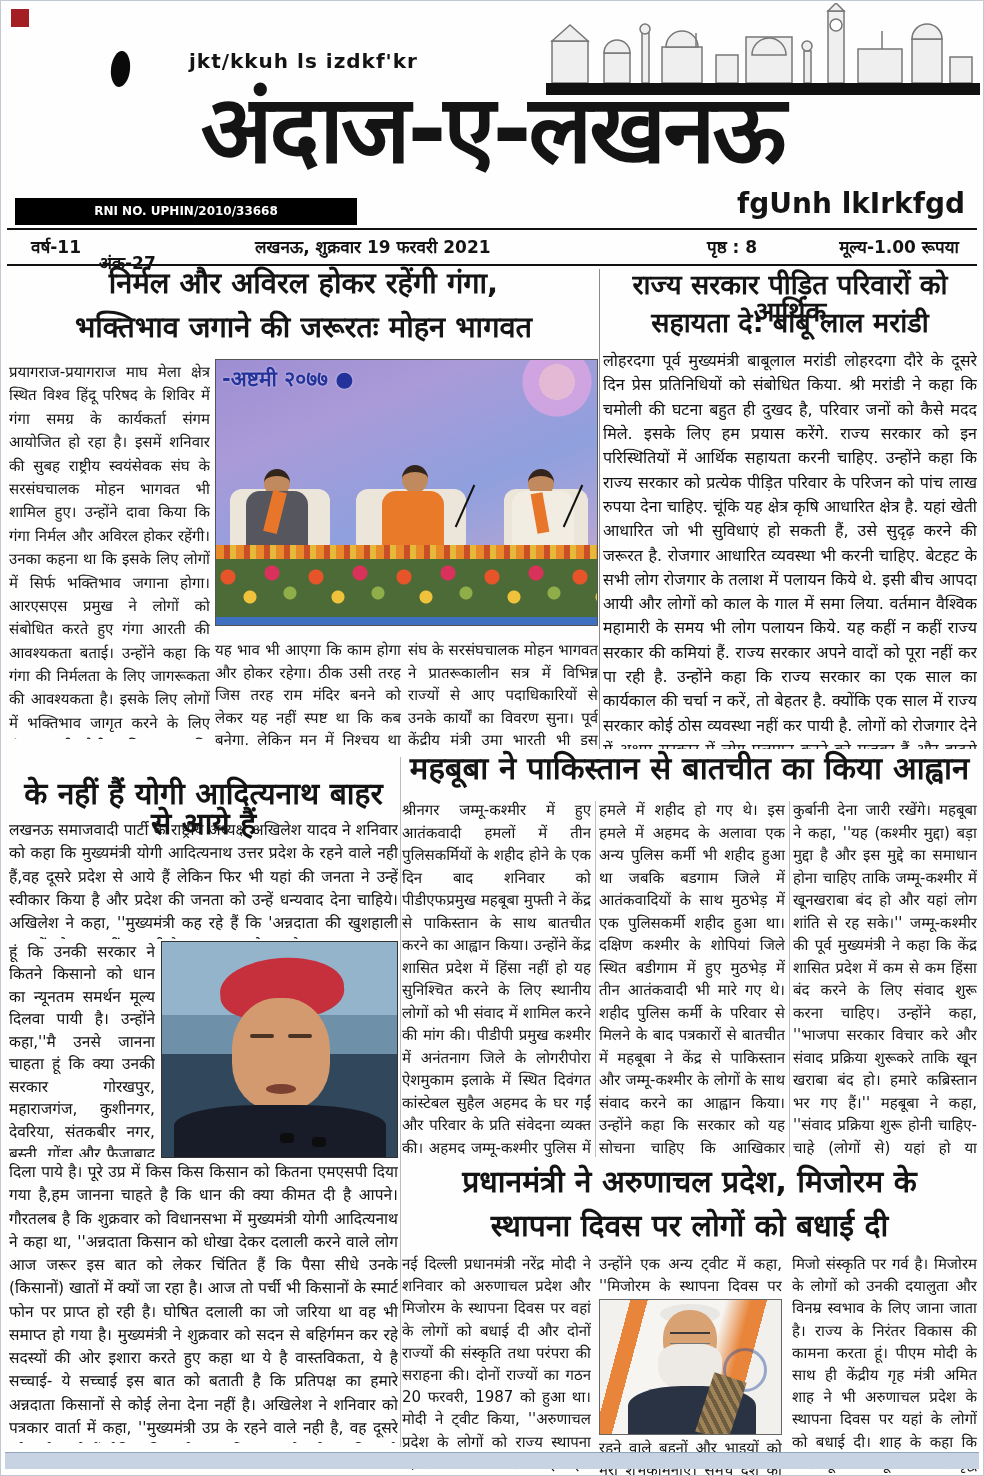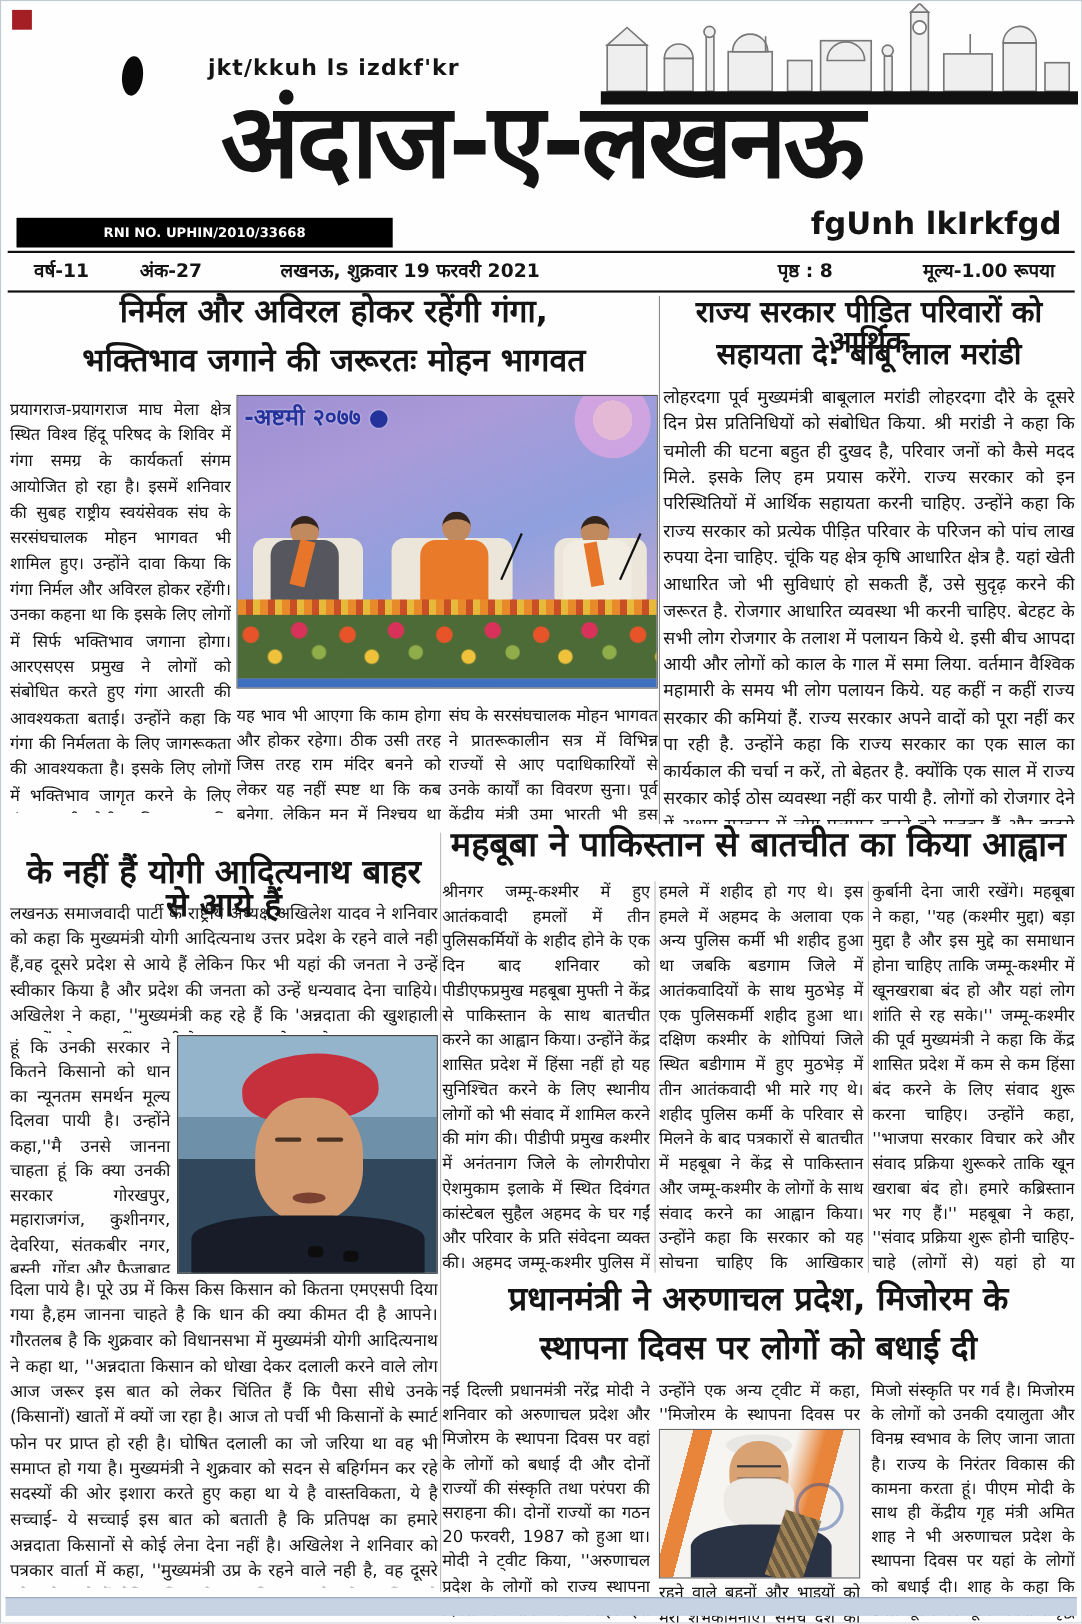--- a/index.html
+++ b/index.html
@@ -16,21 +16,21 @@
   .tagline{left:188px;top:48px;font-size:20px;font-weight:900;letter-spacing:1px;}
   .masthead-dot{left:110px;top:50px;width:19px;height:36px;background:#0a0a0a;border-radius:50%;transform:rotate(6deg);}
   .skyline{left:545px;top:2px;width:434px;height:94px;}
   .masthead-title{left:0;right:0;top:80px;text-align:center;font-size:94px;font-weight:900;
                   letter-spacing:-3px;line-height:1.05;white-space:nowrap;}
   .rni-box{left:14px;top:197px;width:342px;height:27px;background:#000;color:#fff;
            font-size:12px;font-weight:bold;text-align:center;line-height:27px;}
   .weekly{right:18px;top:186px;font-size:28px;font-weight:900;}
   .dateline{left:6px;right:6px;top:227px;height:34px;border-top:2px solid #111;border-bottom:2px solid #111;}
   .dateline span{position:absolute;top:0;line-height:34px;font-weight:bold;font-size:17px;white-space:nowrap;}
-  .dl-volume{left:24px;} .dl-issue{left:120px;} .dl-date{left:248px;} .dl-pages{left:700px;} .dl-price{right:18px;}
+  .dl-volume{left:24px;} .dl-issue{left:92px;margin-top:16px;} .dl-date{left:248px;} .dl-pages{left:700px;} .dl-price{right:18px;}
 
   
   .sec{position:absolute;}
   .vrule{position:absolute;width:1px;background:#8a8a8a;}
   .vrule-light{position:absolute;width:1px;background:#bdbdbd;}
 
   
   .sec-ganga{left:8px;top:266px;width:589px;height:482px;}
   .h-ganga{left:0;right:0;font-size:29px;line-height:1;}
   .ganga-col1{left:0;top:94px;width:201px;height:378px;font-size:15px;line-height:1.56;}

